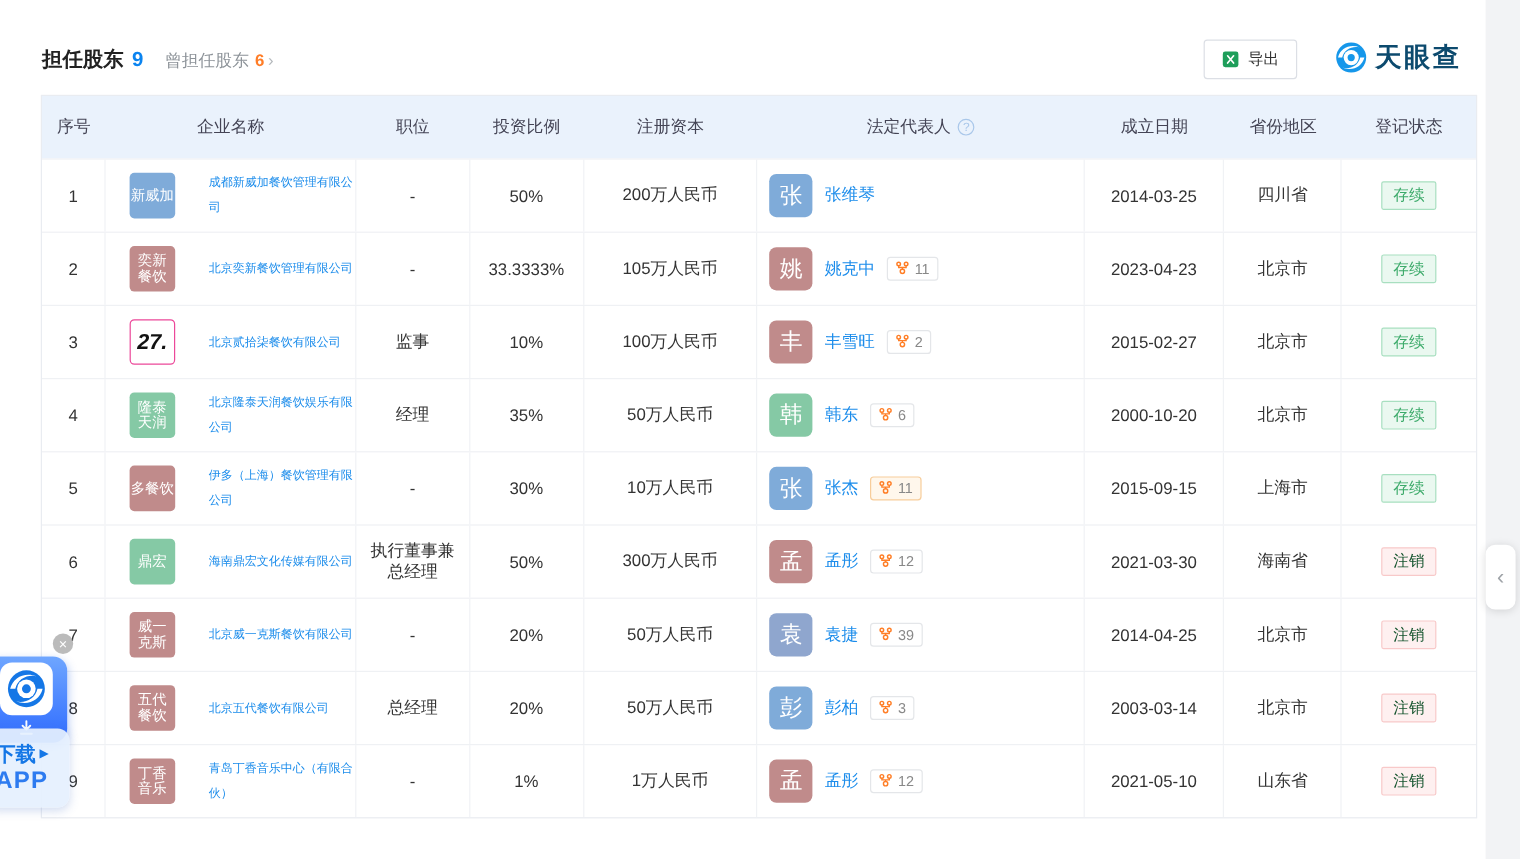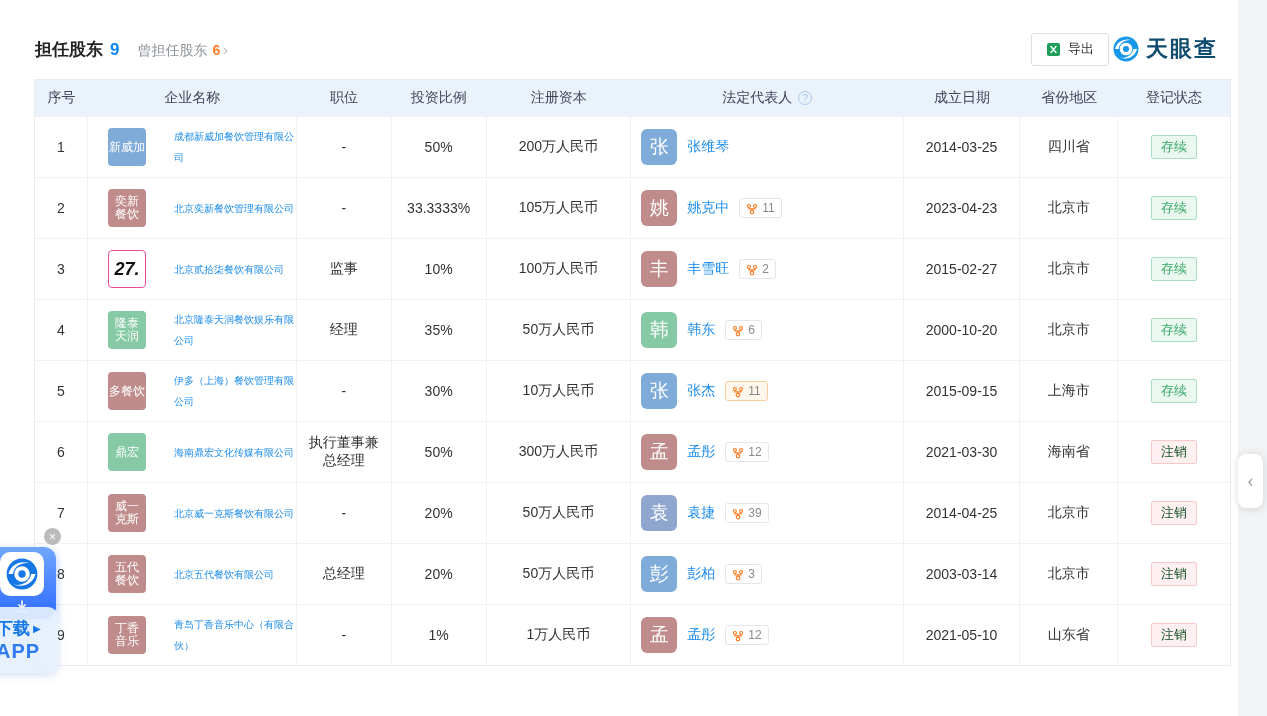--- a/index.html
+++ b/index.html
@@ -9,31 +9,31 @@
 
   
   .topbar { position:absolute; left:35px; top:28px; width:1183px; height:42px;
     display:flex; justify-content:space-between; align-items:center; }
   .tabs { display:flex; align-items:baseline; }
   .tab-main { font-size:17px; font-weight:700; color:#222; cursor:pointer; }
   .cnt-blue { color:#0B84F0; margin-left:7px; font-weight:700; }
   .tab-sec { font-size:14px; color:#8D9399; margin-left:18px; cursor:pointer; }
   .cnt-orange { color:#FF7D27; font-weight:700; margin-left:5px; }
   .arr { color:#B4B8BC; margin-left:3px; font-size:14px; }
-  .top-right { display:flex; align-items:center; gap:4px; }
+  .top-right { display:flex; align-items:flex-start; gap:32px; }
   .export-btn { display:flex; align-items:center; gap:7px; height:33px; padding:0 14px;
     background:#fff; border:1px solid #DCDFE5; border-radius:3px; font-size:13px;
     color:#333; cursor:pointer; font-family:inherit; }
   .brand { display:flex; align-items:center; gap:7px; }
   .brand-text { font-size:22px; font-weight:700; color:#0c4a6e; letter-spacing:2px; }
 
   
   .table { position:absolute; left:34px; top:79px; width:1197px;
     border:1px solid #E9ECF1; background:#fff; }
-  .t-head { display:flex; height:36px; background:#EAF2FC; align-items:center;
+  .t-head { display:flex; height:52px; background:#EAF2FC; align-items:center;
     font-size:14px; color:#445; }
   .t-head > div { display:flex; align-items:center; justify-content:center; height:100%; }
   .t-row { display:flex; height:61px; border-top:1px solid #EFF1F4; align-items:stretch; }
   .t-row > div { display:flex; align-items:center; justify-content:center;
     border-right:1px solid #F0F2F5; font-size:14px; color:#333; }
   .t-row > div:last-child { border-right:none; }
   .col-no{width:53px;} .col-name{width:209px;} .col-pos{width:95px; padding:0 9px; text-align:center;}
   .col-ratio{width:95px;} .col-cap{width:145px;} .col-rep{width:273px;}
   .col-date{width:117px;} .col-prov{width:98px;} .col-status{width:112px;}
   .cell-company { justify-content:flex-start !important; padding-left:20px; gap:28px; }
@@ -46,21 +46,21 @@
     display:flex; flex-direction:column; align-items:center; justify-content:center;
     font-size:12px; line-height:13px; overflow:hidden; cursor:pointer; }
   .logo-blue { background:#7FABD9; } .logo-red { background:#C08B8B; }
   .logo-green { background:#85C9A5; } .logo-slate { background:#8FA6CE; }
   .logo-mono { background:#fff; color:#111; border:1px solid #ec4899;
     font-weight:800; font-size:18px; font-style:italic; }
 
   .avatar { width:36px; height:36px; border-radius:6px; flex-shrink:0; color:#fff;
     display:flex; align-items:center; justify-content:center; font-size:19px; cursor:pointer; }
 
-  .rep-badge { display:inline-flex; align-items:flex-end; gap:4px; border:1px solid #E4E6E9;
+  .rep-badge { display:inline-flex; align-items:flex-start; gap:4px; border:1px solid #E4E6E9;
     border-radius:3px; padding:2px 6px; background:#fff; cursor:pointer; }
   .rep-badge .badge-num { font-size:12px; color:#888; }
   .badge-hl { border-color:#F7CD9B; background:#FFF7EC; }
 
   .status { display:inline-block; padding:2px 9px; font-size:13px; border-radius:2px; }
   .status-active { color:#3CAA6A; background:#EAF8F0; border:1px solid #A8DFC0; }
   .status-cancelled { color:#14532d; background:#FEF0F0; border:1px solid #F8C9C9; }
 
   .help { width:14px; height:14px; border:1px solid #A9C7EA; color:#A9C7EA; border-radius:50%;
     display:inline-flex; align-items:center; justify-content:center; font-size:10px;

